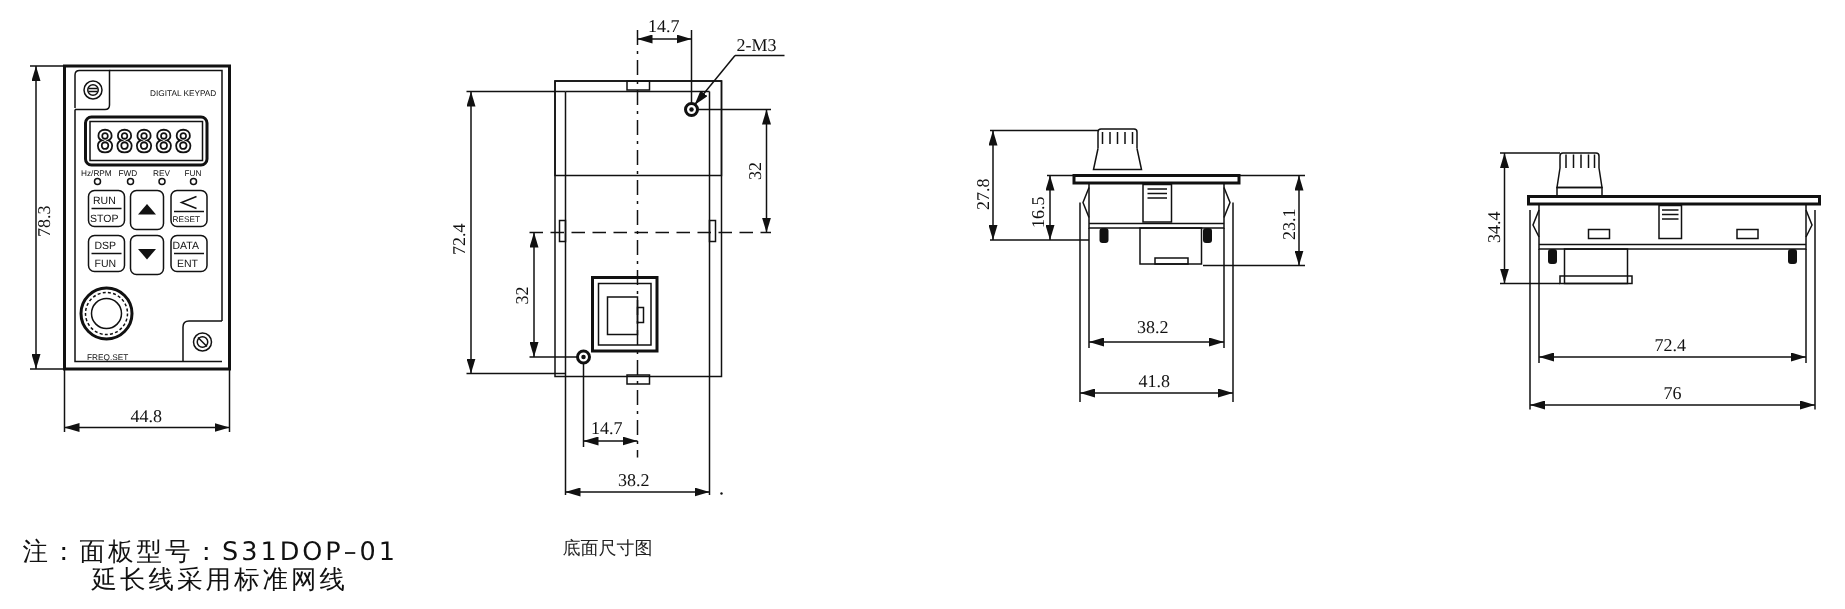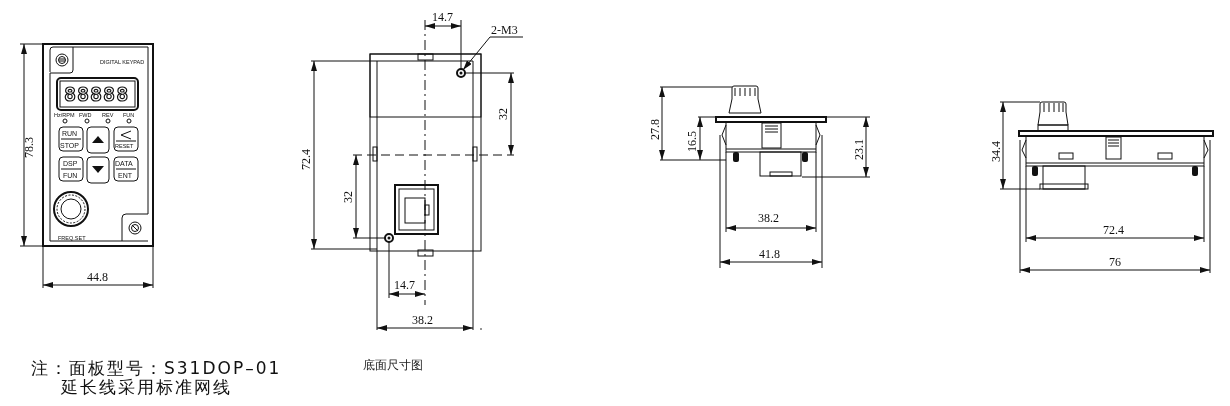--- a/index.html
+++ b/index.html
@@ -228,15 +228,15 @@
     <line x1="1204" y1="166" x2="1204" y2="242" class="ln"></line>
     <line x1="1020" y1="140" x2="1020" y2="273" class="ln"></line>
     <line x1="1210" y1="140" x2="1210" y2="273" class="ln"></line>
     <line x1="1026" y1="238" x2="1204" y2="238" class="ln" marker-start="url(#ar)" marker-end="url(#ar)"></line>
     <text x="1103" y="234" class="dim">72.4</text>
     <line x1="1020" y1="270" x2="1210" y2="270" class="ln" marker-start="url(#ar)" marker-end="url(#ar)"></line>
     <text x="1109" y="266" class="dim">76</text>
   </g>
 </svg>
 
-<div class="note" style="left:15px;top:357px;margin-left:16px;">注：面板型号：S31DOP–01</div>
+<div class="note" style="left:15px;top:357px;">注：面板型号：S31DOP–01</div>
 <div class="note" style="left:61px;top:378px;font-family:Liberation Mono, monospace;">延长线采用标准网线</div>
-<div class="cap" style="left:363px;top:357px;">底面尺寸图</div>
+<div class="cap" style="left:375px;top:357px;">底面尺寸图</div>
 
 </body></html>

